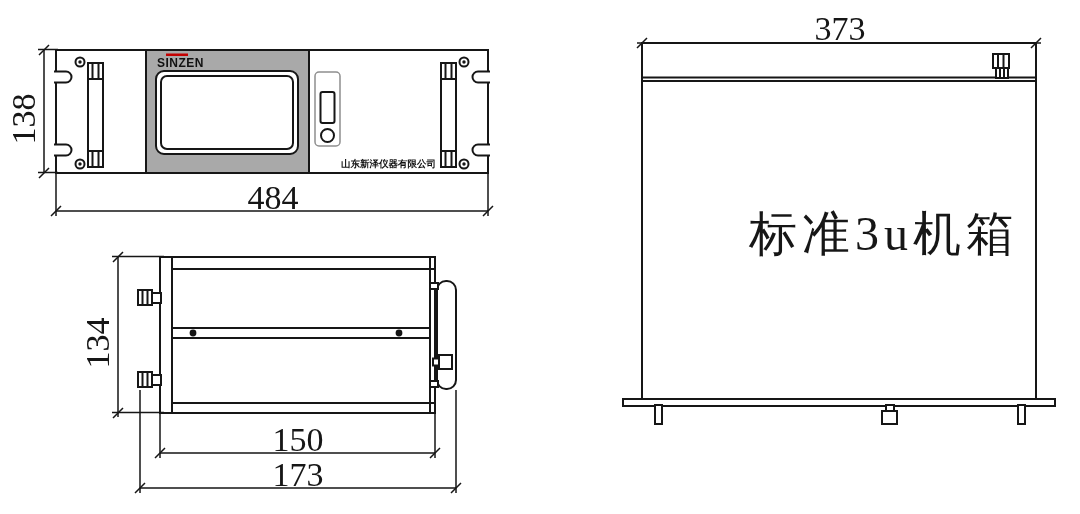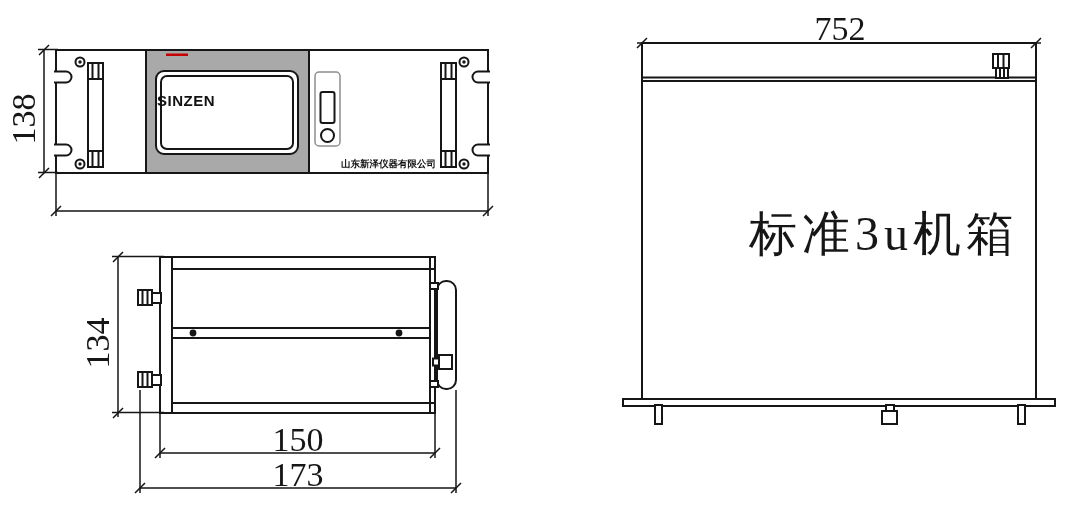--- a/index.html
+++ b/index.html
@@ -3,21 +3,21 @@
 <meta charset="utf-8">
 <style>
   html,body{margin:0;padding:0;background:#fff;}
   #canvas{position:relative;width:1080px;height:514px;background:#fff;overflow:hidden;
           font-family:"Liberation Serif",serif;color:#161616;}
   #linework{position:absolute;left:0;top:0;}
   .dim{position:absolute;font-size:34px;line-height:34px;text-align:center;color:#161616;
        font-family:"Liberation Serif",serif;white-space:nowrap;}
   .vdim{transform:rotate(-90deg);transform-origin:center center;}
   .brand{position:absolute;left:157px;top:56px;font-family:"Liberation Sans",sans-serif;
-         font-weight:bold;font-size:15px;letter-spacing:.5px;color:#111;margin-top:36px;}
+         font-weight:bold;font-size:12px;letter-spacing:.5px;color:#111;}
   .company{position:absolute;left:312px;top:159px;width:124px;text-align:right;
            font-weight:bold;font-size:9.5px;line-height:11px;color:#111;
            font-family:"Liberation Serif",serif;}
   .chassisLabel{position:absolute;left:659px;top:207px;width:360px;text-align:right;
                 font-size:48px;line-height:54px;letter-spacing:5px;color:#161616;
                 font-family:"Liberation Serif",serif;}
 </style>
 </head>
 <body>
 
@@ -117,24 +117,25 @@
       <rect x="655" y="405" width="7" height="19" fill="#ffffff"></rect>
       <rect x="1018" y="405" width="7" height="19" fill="#ffffff"></rect>
       <g>
         <rect x="886" y="405" width="8" height="6" fill="#ffffff"></rect>
         <rect x="882" y="411" width="15" height="13" fill="#ffffff"></rect>
       </g>
     </g>
   </svg>
 
   <div class="dim vdim" style="left:-11px;top:102px;width:70px;">138</div>
+  <div class="dim" style="left:223px;top:181px;width:100px;">484</div>
 
   <div class="brand">SINZEN</div>
   <div class="company">山东新泽仪器有限公司</div>
 
   <div class="dim vdim" style="left:63px;top:326px;width:70px;">134</div>
   <div class="dim" style="left:248px;top:423px;width:100px;">150</div>
   <div class="dim" style="left:248px;top:458px;width:100px;">173</div>
 
-  <div class="dim" style="left:790px;top:12px;width:100px;">752</div>
+  <div class="dim" style="left:790px;top:12px;width:100px;">373</div>
   <div class="chassisLabel">标准3u机箱</div>
 
 </div>
 
 </body></html>

